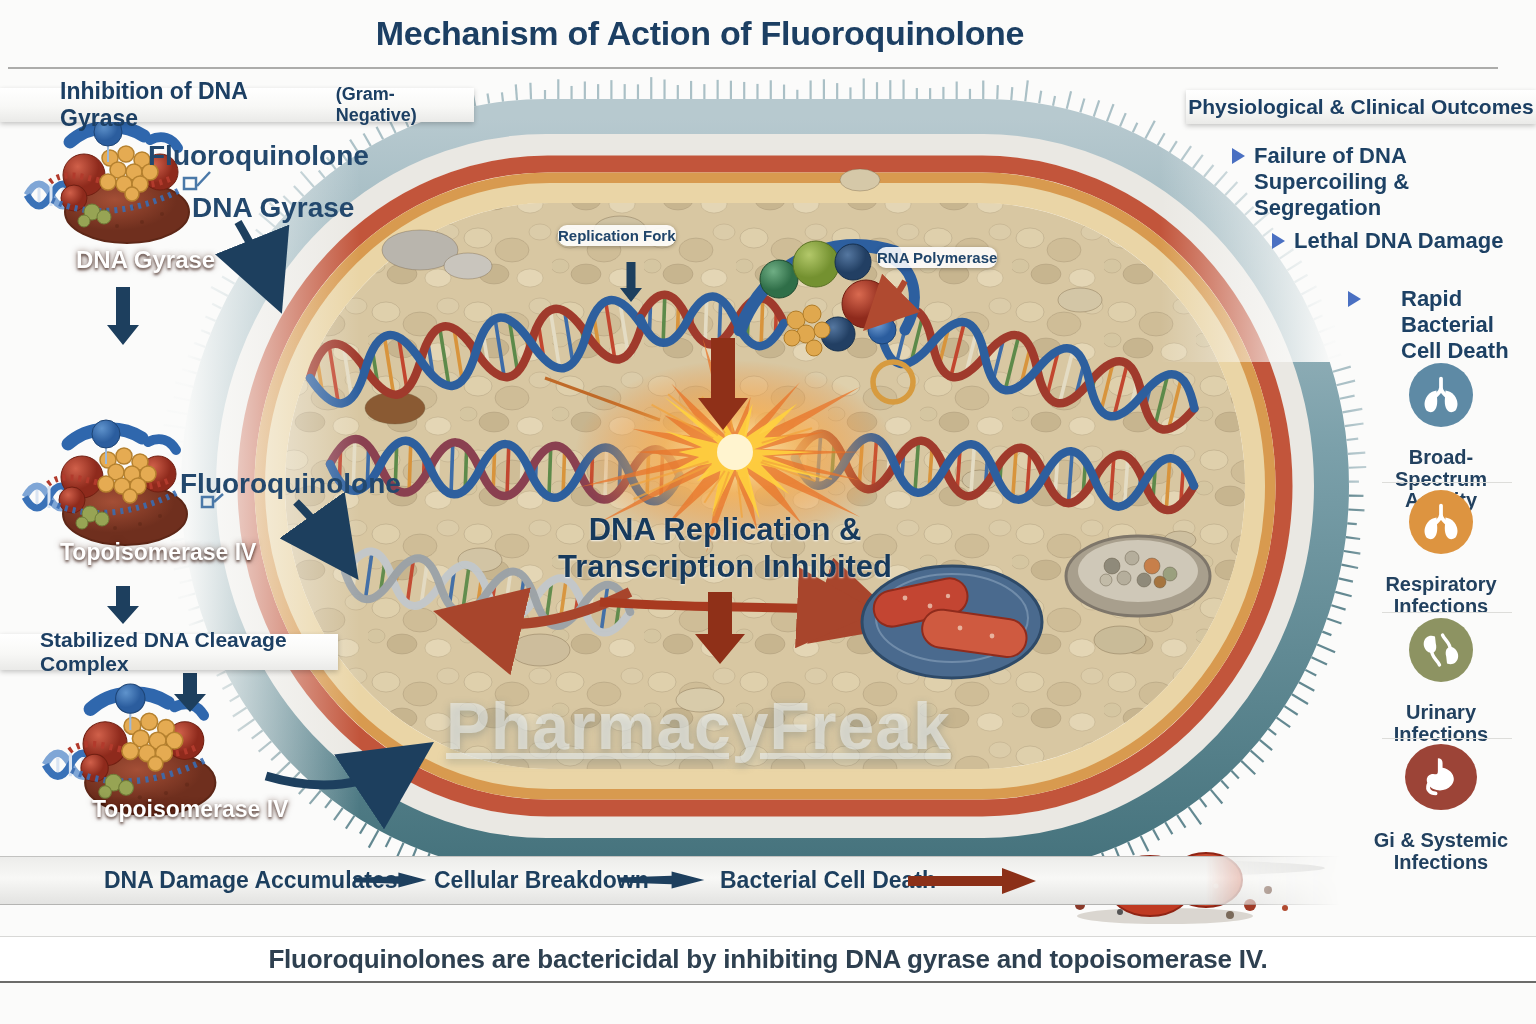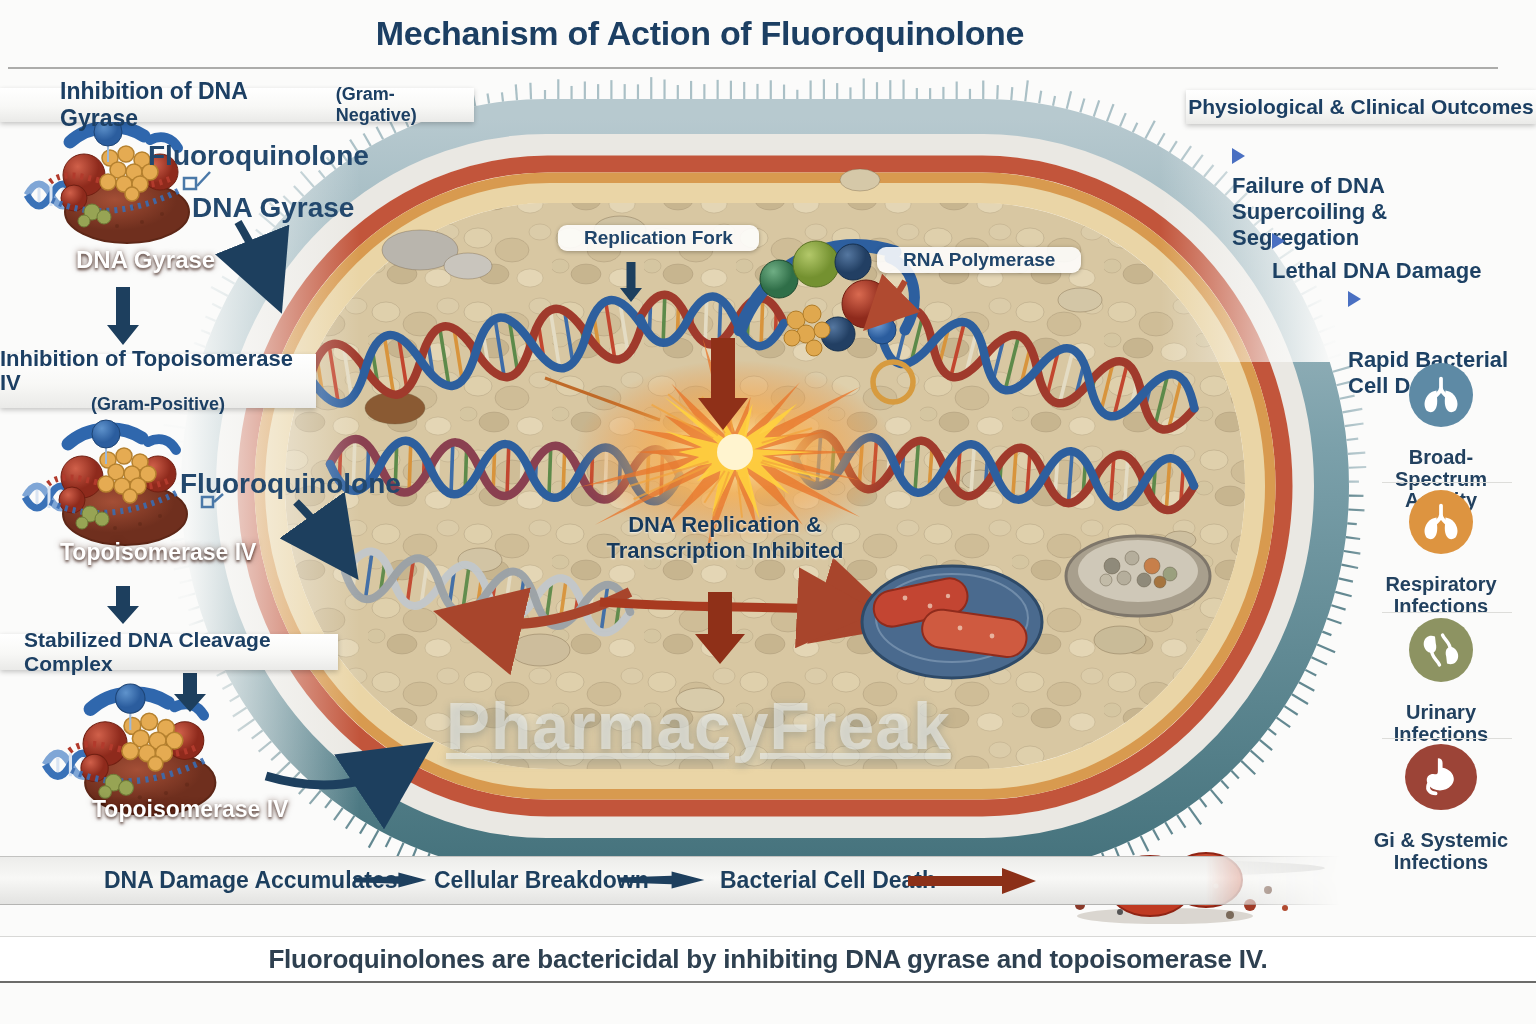--- a/index.html
+++ b/index.html
@@ -19,40 +19,40 @@
   #title-rule{top:67px;left:8px;width:1490px;height:2px;background:#9d9d9b;opacity:.85;}
   
   .hdr-strip{background:linear-gradient(180deg,#ffffff 0%,#f8f8f6 55%,#eaeae8 100%);
              box-shadow:0 2px 5px rgba(0,0,0,.22);display:flex;align-items:center;color:#1c3f63;}
   #hdr1{top:88px;left:0;width:474px;height:34px;padding-left:60px;box-sizing:border-box;}
   #hdr1 .main{font-size:23px;font-weight:800;}
   #hdr1 .sub{font-size:18px;font-weight:700;margin-left:8px;}
   #hdr2{top:354px;left:0;width:316px;height:54px;flex-direction:column;justify-content:center;}
   #hdr2 .main{font-size:22px;font-weight:800;line-height:1.1;}
   #hdr2 .sub{font-size:18px;font-weight:700;line-height:1.1;}
-  #hdr3{top:634px;left:0;width:338px;height:36px;padding-left:24px;box-sizing:border-box;
+  #hdr3{top:634px;left:0;width:338px;height:36px;padding-left:40px;box-sizing:border-box;
         font-size:21px;font-weight:800;}
   #hdr-right{top:90px;left:1186px;width:350px;height:34px;justify-content:center;
              font-size:21px;font-weight:800;}
   
   .mol-label{color:#23486d;font-weight:800;font-size:28px;}
   .enzyme-label{color:#ffffff;font-weight:800;font-size:24px;
                 text-shadow:0 2px 3px rgba(40,10,0,.7),0 0 6px rgba(60,20,5,.5);}
   
-  .pill{background:rgba(255,255,255,.88);border-radius:9px;padding:2px 26px;
-        box-shadow:0 1px 4px rgba(0,0,0,.3);color:#20456a;font-weight:800;font-size:19px;}
+  .pill{background:rgba(255,255,255,.88);border-radius:9px;padding:2px 0;
+        box-shadow:0 1px 4px rgba(0,0,0,.3);color:#20456a;font-weight:800;font-size:15px;}
   
   #inhibited{top:512px;left:495px;width:460px;text-align:center;color:#173a5c;
-             font-size:22px;font-weight:800;line-height:1.18;
+             font-size:31px;font-weight:800;line-height:1.18;
              text-shadow:0 1px 2px rgba(255,255,255,.8);}
   
   #watermark{top:688px;left:446px;font-size:66px;font-weight:800;letter-spacing:1px;
              color:rgba(238,244,246,.55);text-shadow:0 3px 8px rgba(80,100,110,.35);}
   
-  .bullet{display:flex;gap:9px;color:#1d4164;font-weight:800;font-size:22px;line-height:1.18;flex-direction:column;}
+  .bullet{display:flex;gap:9px;color:#1d4164;font-weight:800;font-size:22px;line-height:1.18;}
   .tri{width:0;height:0;border-left:13px solid #4a70c2;border-top:8px solid transparent;
        border-bottom:8px solid transparent;margin-top:5px;flex:none;}
   #bullet1{top:143px;left:1232px;width:280px;}
   #bullet2{top:228px;left:1272px;width:240px;}
   #bullet3{top:286px;left:1348px;width:180px;gap:40px;}
   
   .icon-block{left:1366px;width:150px;text-align:center;color:#22415f;}
   .icon-circle{width:64px;height:64px;border-radius:50%;margin:0 auto;display:flex;
                align-items:center;justify-content:center;}
   .icon-label{font-size:20px;font-weight:800;line-height:1.08;margin-top:20px;}
@@ -734,24 +734,20 @@
   <div id="title-rule" class="abs overlay"></div>
 
   <div id="hdr1" class="abs overlay hdr-strip">
     <span class="main">Inhibition of DNA Gyrase</span>
     <span class="sub">(Gram-Negative)</span>
   </div>
   <div class="abs overlay mol-label" style="top:140px;left:148px;">Fluoroquinolone</div>
   <div class="abs overlay mol-label" style="top:192px;left:192px;">DNA Gyrase</div>
   <div class="abs overlay enzyme-label" style="top:246px;left:76px;">DNA Gyrase</div>
 
-  <div id="hdr2" class="abs overlay hdr-strip">
-    <span class="main">Inhibition of Topoisomerase IV</span>
-    <span class="sub">(Gram-Positive)</span>
-  </div>
   <div class="abs overlay mol-label" style="top:468px;left:180px;">Fluoroquinolone</div>
   <div class="abs overlay enzyme-label" style="top:539px;left:60px;font-size:23px;">Topoisomerase IV</div>
 
   <div id="hdr3" class="abs overlay hdr-strip">
     <span>Stabilized DNA Cleavage Complex</span>
   </div>
   <div class="abs overlay enzyme-label" style="top:796px;left:92px;font-size:23px;">Topoisomerase IV</div>
 
   <div class="abs overlay pill" style="top:225px;left:558px;">Replication Fork</div>
   <div class="abs overlay pill" style="top:247px;left:877px;">RNA Polymerase</div>

